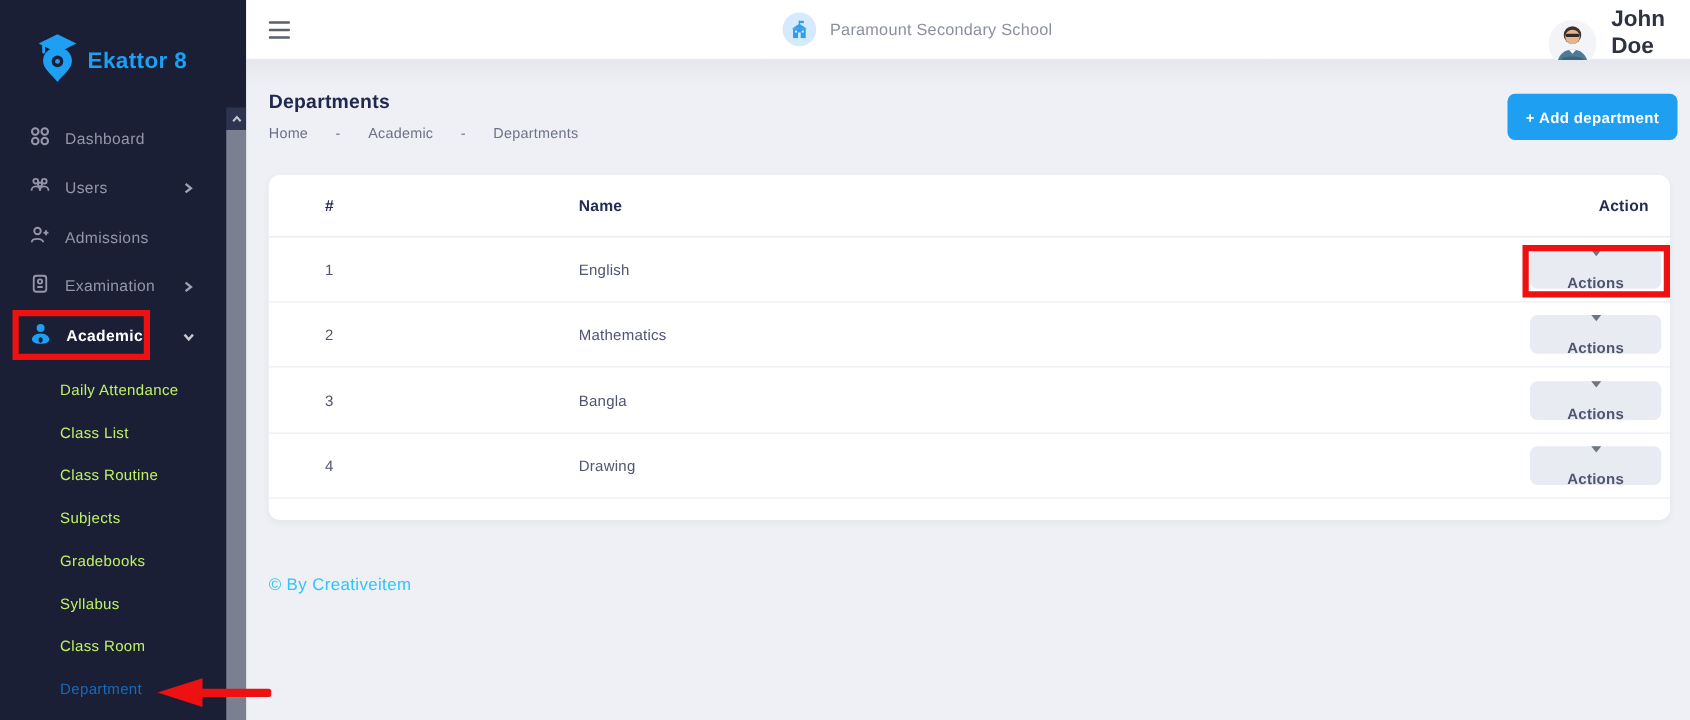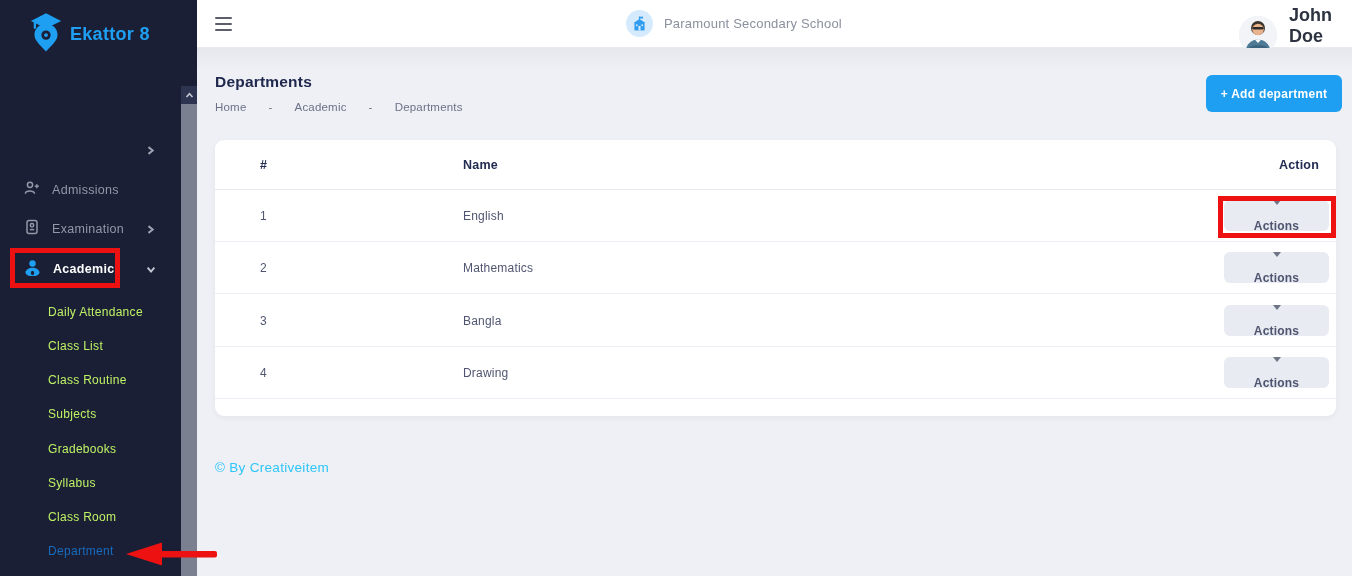--- a/index.html
+++ b/index.html
@@ -3,21 +3,21 @@
 <meta charset="utf-8">
 <style>
   * { margin:0; padding:0; box-sizing:border-box; }
   html,body { background:#dfe1e6; }
   .app {
     position:relative; width:1352px; height:576px; overflow:hidden;
     font-family:"Liberation Sans", sans-serif; background:#eef0f5;
   }
   
   .sidebar { position:absolute; left:0; top:0; width:197px; height:576px; background:#1a1f36; }
-  .logo { position:absolute; left:30px; top:12px; display:flex; align-items:center; gap:8px; cursor:pointer;text-align:center; }
+  .logo { position:absolute; left:30px; top:26px; display:flex; align-items:center; gap:8px; cursor:pointer;text-align:center; }
   .logo-text { color:#1e9ff2; font-size:18px; font-weight:bold; letter-spacing:.3px; }
   .nav-item { position:absolute; left:24px; width:125px; height:26px; display:flex; align-items:center; gap:12px; cursor:pointer; }
   .nav-item .lbl { color:#9397a7; font-size:12.5px; letter-spacing:.3px; }
   .nav-item.active .lbl { color:#ffffff; font-weight:bold; }
   .nav-chev { position:absolute; left:146px; width:10px; height:26px; display:flex; align-items:center; }
   .sub-item { position:absolute; left:48px; height:22px; display:flex; align-items:center; cursor:pointer; }
   .sub-item span { color:#9呢; }
   .sub-item .lbl { color:#bef264; font-size:12px; letter-spacing:.3px; }
   .sub-item.current .lbl { color:#176bbd; }
   
@@ -78,21 +78,44 @@
           <polygon points="18,1 35,9.5 18,18 1,9.5" fill="#1e9ff2"></polygon>
           <rect x="4.2" y="10.5" width="2.6" height="8" rx="1.3" fill="#1e9ff2"></rect>
           <path d="M18,13 C26.5,13 31,19 31,25 C31,32.5 22.5,38 18,44 C13.5,38 5,32.5 5,25 C5,19 9.5,13 18,13 Z" fill="#1e9ff2"></path>
           <circle cx="18" cy="25.5" r="5.2" fill="#1a1f36"></circle>
           <circle cx="18" cy="25.5" r="2.2" fill="#1e9ff2"></circle>
         </svg>
       </span>
       <span class="logo-text">Ekattor 8</span>
     </div>
 
-
+    <div class="nav-item" style="top:98px;">
+      <span>
+        <svg width="16" height="16" viewBox="0 0 16 16" fill="none" stroke="#9397a7" stroke-width="1.7">
+          <circle cx="4.2" cy="4.2" r="2.6"></circle>
+            <circle cx="11.8" cy="4.2" r="2.6"></circle>
+          <circle cx="4.2" cy="11.8" r="2.6"></circle>
+            <circle cx="11.8" cy="11.8" r="2.6"></circle>
+        </svg>
+      </span>
+      <span class="lbl">Dashboard</span>
+    </div>
+
+    <div class="nav-item" style="top:137px;">
+      <span>
+        <svg width="16" height="16" viewBox="0 0 16 16" fill="none" stroke="#9397a7" stroke-width="1.5">
+          <circle cx="4.6" cy="5" r="1.9"></circle>
+            <circle cx="11.4" cy="5" r="1.9"></circle>
+          <path d="M1.2,12.5 a3.4,3.4 0 0 1 6.8,0"></path>
+            <path d="M8,12.5 a3.4,3.4 0 0 1 6.8,0"></path>
+          <circle cx="8" cy="7.6" r="1.6"></circle>
+        </svg>
+      </span>
+      <span class="lbl">Users</span>
+    </div>
     <span class="nav-chev" style="top:137px;">
       <svg width="9" height="9" viewBox="0 0 8 8" fill="none" stroke="#9ea3b2" stroke-width="1.7">
           <polyline points="2.2,1 6,4 2.2,7"></polyline>
         </svg>
     </span>
 
     <div class="nav-item" style="top:177px;">
       <span>
         <svg width="16" height="16" viewBox="0 0 16 16" fill="none" stroke="#9397a7" stroke-width="1.5">
           <circle cx="6" cy="4.8" r="2.6"></circle>

